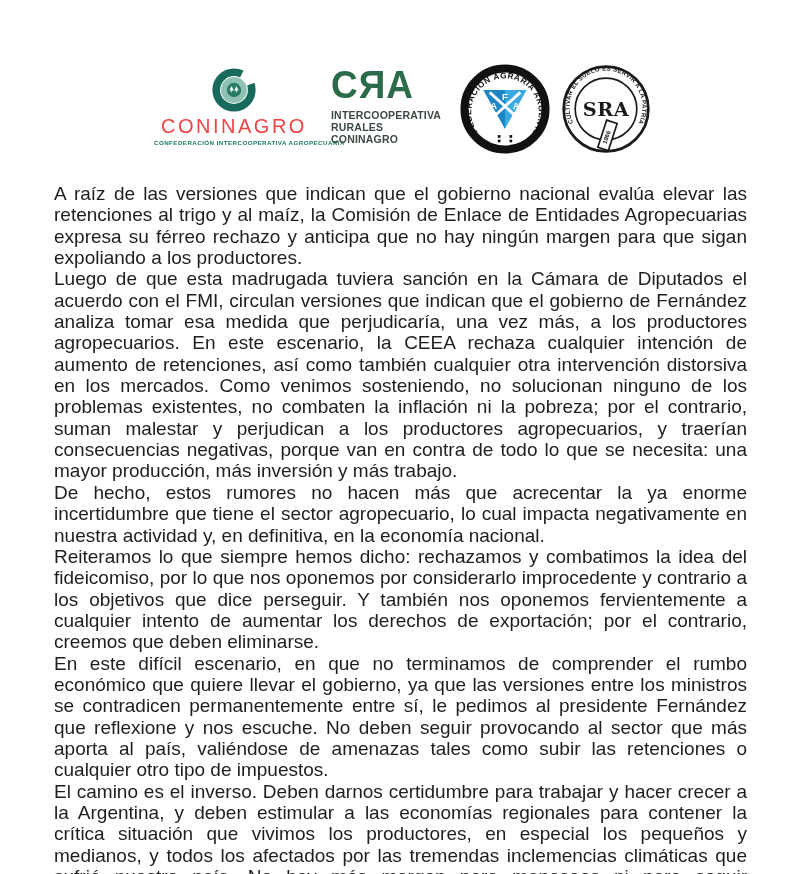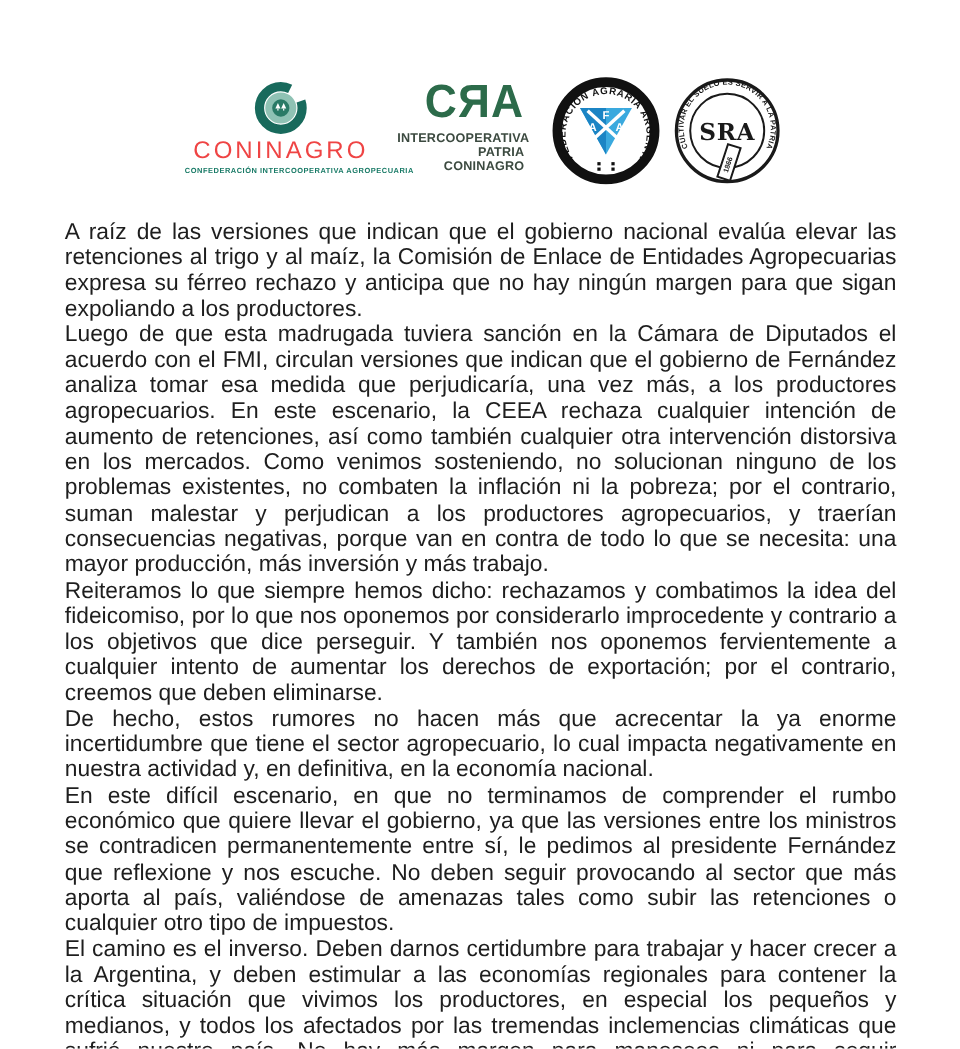--- a/index.html
+++ b/index.html
@@ -18,21 +18,21 @@
   .coninagro-mark { display:block; margin:0 auto 2px auto; }
   .coninagro-word {
     font-size:20px; font-weight:400; color:#ef4444;
     letter-spacing:2.5px; white-space:nowrap; line-height:1.05;
   }
   .coninagro-tag {
     font-size:6.2px; font-weight:bold; color:#187a66;
     letter-spacing:0.45px; white-space:nowrap; margin-top:2px;
   }
 
-  .logo-cra { position:absolute; left:331px; top:68px; width:106px; text-align:right; }
+  .logo-cra { position:absolute; left:331px; top:68px; width:106px; text-align:left; }
   .cra-acronym {
     font-size:37px; font-weight:800; color:#2c6b4a;
     letter-spacing:1px; line-height:0.9; white-space:nowrap;
     transform:scaleY(1.05);
   }
   .cra-lines {
     margin-top:9px; font-size:10.5px; font-weight:bold; color:#3c4a40;
     line-height:11.8px; letter-spacing:0.2px; white-space:nowrap;
   }
 
@@ -70,21 +70,21 @@
         </g>
       </svg>
       <div class="coninagro-word">CONINAGRO</div>
       <div class="coninagro-tag">CONFEDERACIÓN INTERCOOPERATIVA AGROPECUARIA</div>
     </div>
 
     <div class="logo-cra">
       <div class="cra-acronym">CЯA</div>
       <div class="cra-lines">
         <div>INTERCOOPERATIVA</div>
-        <div>PATRIA</div>
+        <div>RURALES</div>
         <div>CONINAGRO</div>
       </div>
     </div>
 
     <svg class="logo-faa" width="90" height="90" viewBox="0 0 100 100">
       <circle cx="50" cy="50" r="45" fill="#ffffff" stroke="#111111" stroke-width="9"></circle>
       <defs>
         <path id="faa-arc" d="M 20 76 A 37.5 37.5 0 1 1 80 76" fill="none"></path>
       </defs>
       <text font-size="9" font-weight="bold" fill="#111111" letter-spacing="0.7" font-family="Liberation Sans, sans-serif">
@@ -124,19 +124,19 @@
       <g transform="rotate(18 51 79)">
         <rect x="45.5" y="63" width="12" height="31" fill="#ffffff" stroke="#1a1a1a" stroke-width="1.8"></rect>
         <text x="0" y="0" transform="translate(53.5 88) rotate(-90)" font-family="Liberation Sans, sans-serif" font-weight="bold" font-size="6.5" fill="#1a1a1a">1866</text>
       </g>
     </svg>
   </div>
 
   <div class="body-text">
     <p>A raíz de las versiones que indican que el gobierno nacional evalúa elevar las retenciones al trigo y al maíz, la Comisión de Enlace de Entidades Agropecuarias expresa su férreo rechazo y anticipa que no hay ningún margen para que sigan expoliando a los productores.</p>
     <p>Luego de que esta madrugada tuviera sanción en la Cámara de Diputados el acuerdo con el FMI, circulan versiones que indican que el gobierno de Fernández analiza tomar esa medida que perjudicaría, una vez más, a los productores agropecuarios. En este escenario, la CEEA rechaza cualquier intención de aumento de retenciones, así como también cualquier otra intervención distorsiva en los mercados. Como venimos sosteniendo, no solucionan ninguno de los problemas existentes, no combaten la inflación ni la pobreza; por el contrario, suman malestar y perjudican a los productores agropecuarios, y traerían consecuencias negativas, porque van en contra de todo lo que se necesita:  una mayor producción, más inversión y más trabajo.</p>
+    <p>De hecho, estos rumores no hacen más que acrecentar la ya enorme incertidumbre que tiene el sector agropecuario, lo cual impacta negativamente en nuestra actividad y, en definitiva, en la economía nacional.</p>
     <p>Reiteramos lo que siempre hemos dicho: rechazamos y combatimos la idea del fideicomiso, por lo que nos oponemos  por considerarlo improcedente  y contrario a los objetivos que dice perseguir. Y también nos oponemos fervientemente a cualquier intento de aumentar los derechos de exportación; por el contrario, creemos que deben eliminarse.</p>
-    <p>De hecho, estos rumores no hacen más que acrecentar la ya enorme incertidumbre que tiene el sector agropecuario, lo cual impacta negativamente en nuestra actividad y, en definitiva, en la economía nacional.</p>
     <p>En este difícil escenario, en que no terminamos de comprender el rumbo económico que quiere llevar el gobierno, ya que las versiones entre los ministros se contradicen permanentemente entre sí, le pedimos al presidente Fernández que reflexione y nos escuche. No deben seguir provocando al sector que más aporta al país, valiéndose de amenazas tales como subir las retenciones o cualquier otro tipo de impuestos.</p>
     <p>El camino es el inverso. Deben darnos certidumbre para trabajar y hacer crecer a la Argentina, y deben estimular a las economías regionales para contener la crítica situación que vivimos los productores, en especial los pequeños y medianos, y todos los afectados por las tremendas inclemencias climáticas que sufrió nuestro país. No hay más margen para manoseos ni para seguir expoliándonos como sector, ni avasallándonos. Los productores de todo el país no lo permitiremos ni dudaremos en defender nuestros derechos, como lo hicimos hace 14 años, exactamente un día como hoy.</p>
   </div>
 
 </div>
 
 </body></html>

